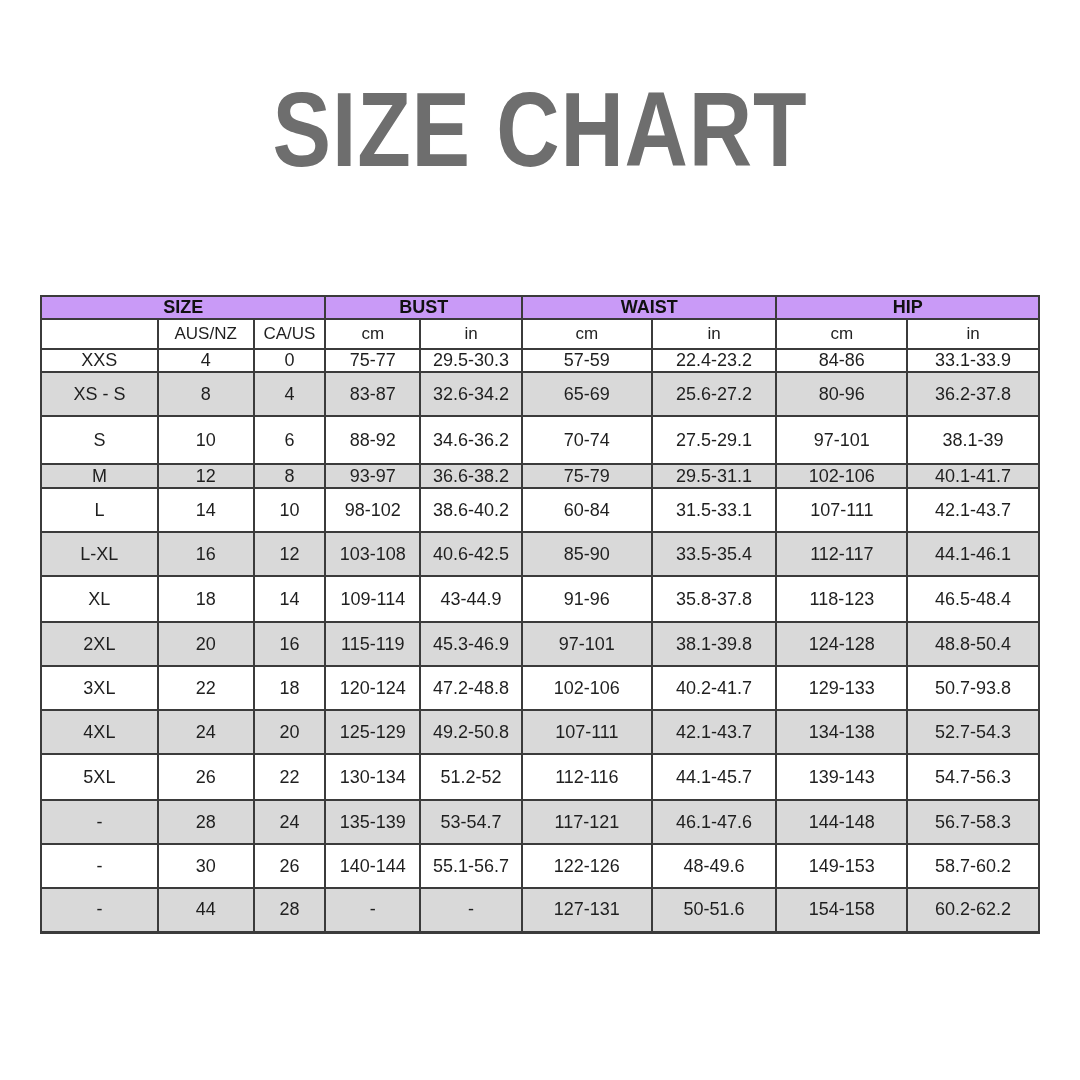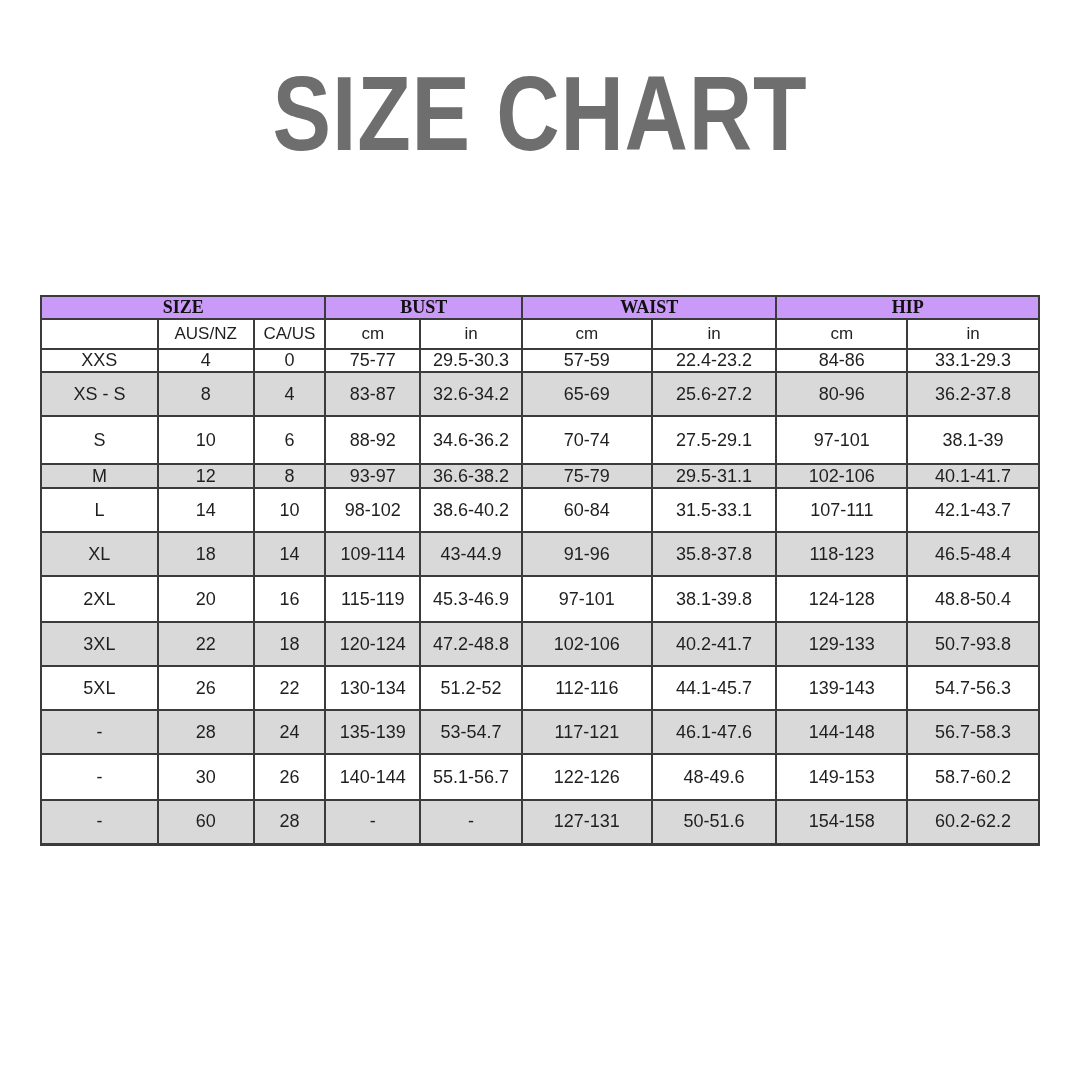--- a/index.html
+++ b/index.html
@@ -9,21 +9,21 @@
     font-family: "Liberation Sans", sans-serif;
   }
   .page {
     position: relative;
     width: 1080px;
     height: 1080px;
     background: #ffffff;
     overflow: hidden;
   }
   .title-wrap {
-    padding-top: 62px;
+    padding-top: 78px;
     text-align: center;
     height: 102px;
   }
   .page-title {
     display: inline-block;
     font-size: 102px;
     line-height: 100px;
     font-weight: bold;
     letter-spacing: 1px;
     color: #6e6e6e;
@@ -47,21 +47,20 @@
     border: 2px solid #3b3b3b;
     text-align: center;
     vertical-align: middle;
     padding: 0 2px;
     overflow: hidden;
     white-space: nowrap;
   }
   thead tr.group-row {
     height: 22px;
     background: #c99af7;
-    font-family: Liberation Serif, serif;
   }
   thead tr.group-row th {
     font-size: 18px;
     font-weight: bold;
     color: #111111;
   }
   thead tr.sub-row {
     height: 30px;
     background: #ffffff;
     border-radius: 10px;
@@ -132,21 +131,21 @@
     <tbody>
         <tr>
           <td>XXS</td>
           <td>4</td>
           <td>0</td>
           <td>75-77</td>
           <td>29.5-30.3</td>
           <td>57-59</td>
           <td>22.4-23.2</td>
           <td>84-86</td>
-          <td>33.1-29.3</td>
+          <td>33.1-33.9</td>
         </tr>
         <tr>
           <td>XS - S</td>
           <td>8</td>
           <td>4</td>
           <td>83-87</td>
           <td>32.6-34.2</td>
           <td>65-69</td>
           <td>25.6-27.2</td>
           <td>80-96</td>
@@ -179,20 +178,31 @@
           <td>14</td>
           <td>10</td>
           <td>98-102</td>
           <td>38.6-40.2</td>
           <td>60-84</td>
           <td>31.5-33.1</td>
           <td>107-111</td>
           <td>42.1-43.7</td>
         </tr>
         <tr>
+          <td>L-XL</td>
+          <td>16</td>
+          <td>12</td>
+          <td>103-108</td>
+          <td>40.6-42.5</td>
+          <td>85-90</td>
+          <td>33.5-35.4</td>
+          <td>112-117</td>
+          <td>44.1-46.1</td>
+        </tr>
+        <tr>
           <td>XL</td>
           <td>18</td>
           <td>14</td>
           <td>109-114</td>
           <td>43-44.9</td>
           <td>91-96</td>
           <td>35.8-37.8</td>
           <td>118-123</td>
           <td>46.5-48.4</td>
         </tr>
@@ -212,20 +222,31 @@
           <td>22</td>
           <td>18</td>
           <td>120-124</td>
           <td>47.2-48.8</td>
           <td>102-106</td>
           <td>40.2-41.7</td>
           <td>129-133</td>
           <td>50.7-93.8</td>
         </tr>
         <tr>
+          <td>4XL</td>
+          <td>24</td>
+          <td>20</td>
+          <td>125-129</td>
+          <td>49.2-50.8</td>
+          <td>107-111</td>
+          <td>42.1-43.7</td>
+          <td>134-138</td>
+          <td>52.7-54.3</td>
+        </tr>
+        <tr>
           <td>5XL</td>
           <td>26</td>
           <td>22</td>
           <td>130-134</td>
           <td>51.2-52</td>
           <td>112-116</td>
           <td>44.1-45.7</td>
           <td>139-143</td>
           <td>54.7-56.3</td>
         </tr>
@@ -246,21 +267,21 @@
           <td>26</td>
           <td>140-144</td>
           <td>55.1-56.7</td>
           <td>122-126</td>
           <td>48-49.6</td>
           <td>149-153</td>
           <td>58.7-60.2</td>
         </tr>
         <tr>
           <td>-</td>
-          <td>60</td>
+          <td>44</td>
           <td>28</td>
           <td>-</td>
           <td>-</td>
           <td>127-131</td>
           <td>50-51.6</td>
           <td>154-158</td>
           <td>60.2-62.2</td>
         </tr>
       </tbody>
   </table>

